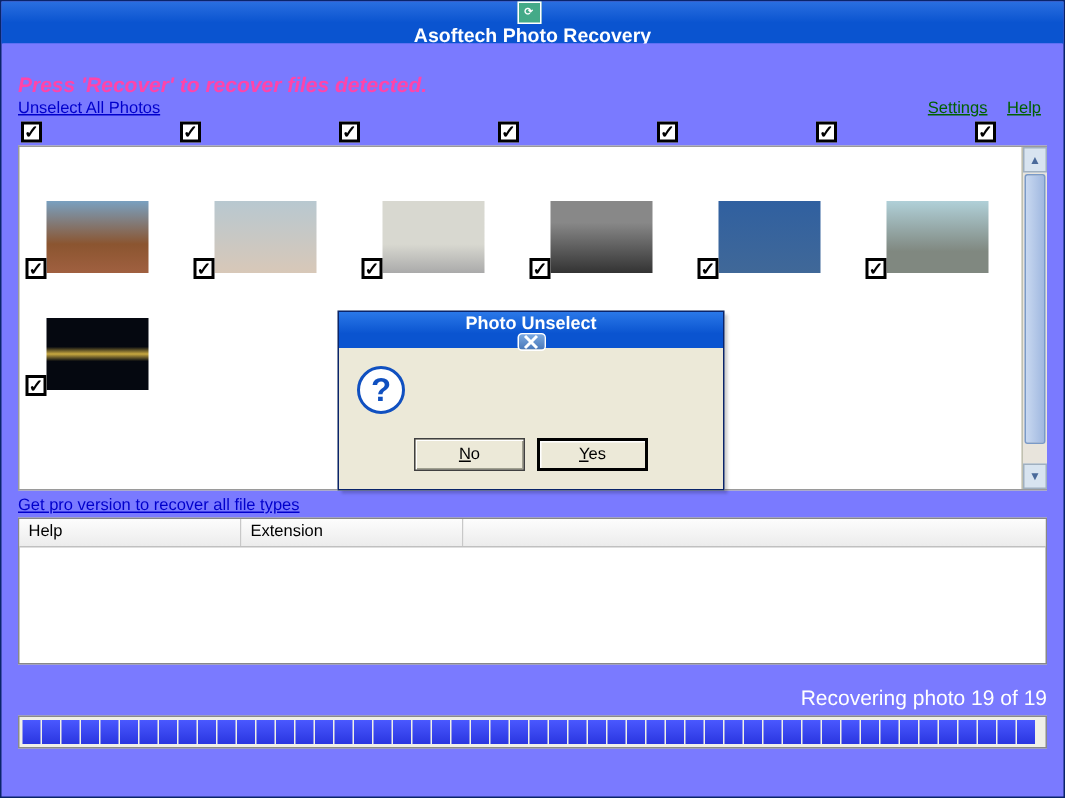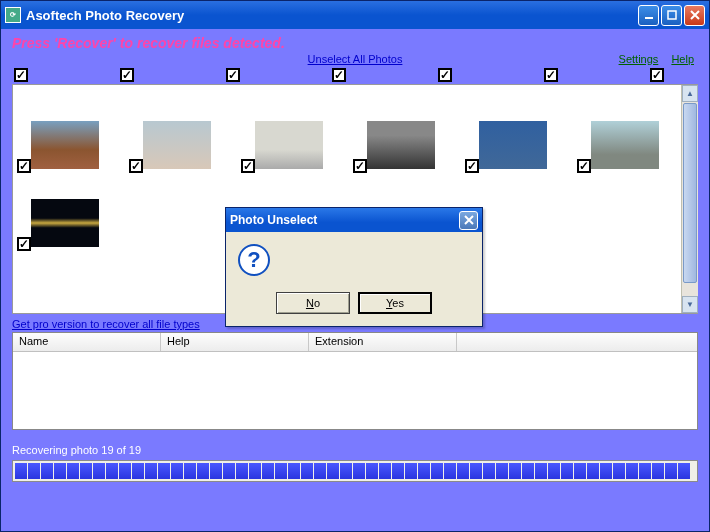--- a/index.html
+++ b/index.html
@@ -22,20 +22,21 @@
   }
   .titlebar {
     height: 28px;
     background: linear-gradient(to bottom, #2a6fe0 0%, #0a54d0 50%, #0a54d0 100%);
     display: flex;
     align-items: center;
     padding: 0 4px;
     color: #fff;
     font-weight: bold;
     font-size: 13px;
+    flex-direction: column;
   }
   .titlebar .app-icon {
     width: 16px; height: 16px;
     background: #4a8;
     border: 1px solid #fff;
     margin-right: 5px;
     font-size: 7px;
     line-height: 13px;
     text-align: center;
   }
@@ -49,33 +50,32 @@
     font-weight: bold; font-size: 11px;
     color: #fff;
   }
   .win-min, .win-max { background: linear-gradient(#3d8fe8,#1a5fc0); }
   .win-close { background: linear-gradient(#e87a60,#c83818); }
   .win-btn svg { width: 12px; height: 12px; }
   .content {
     position: absolute;
     top: 28px; left: 1px; right: 1px; bottom: 1px;
     background: #7a7aff;
-    padding: 4px 10px 6px 10px;
+    padding: 17px 10px 6px 10px;
   }
   .instruction {
     color: #f4a;
     font-style: italic;
     font-weight: bold;
     font-size: 14px;
     margin: 2px 0 2px 0;
   }
   .toplinks {
     display: flex;
     position: relative;
-    justify-content: center;
   }
   .toplinks a { color: #0000cc; text-decoration: underline; cursor: pointer; }
   .toplinks .right { position: absolute; right: 4px; top: 0; }
   .toplinks .right a { color: #006000; margin-left: 10px; text-decoration: underline; }
   .cbrow {
     display: flex;
     margin: 3px 0 0 0;
     gap: 92px;
     padding-left: 2px;
   }
@@ -160,21 +160,22 @@
     font-size: 11px;
     height: 18px;
   }
   .th.name { width: 148px; }
   .th.size { width: 148px; }
   .th.ext  { width: 148px; }
   .th.fill { flex: 1; border-right: none; }
   .status {
     margin: 14px 0 4px 0;
     color: #fff;
-    font-size: 11px;
+    font-size: 14px;
+    text-align: right;
   }
   .progress {
     height: 22px;
     background: #f0f0e8;
     border: 1px solid #8a8a8a;
     display: flex;
     align-items: center;
     padding: 2px;
     gap: 1px;
   }
@@ -328,21 +329,20 @@
         <div class="arrow bottom">▼</div>
       </div>
     </div>
 
     <div class="prolink">
       <a>Get pro version to recover all file types</a>
     </div>
 
     <div class="table">
       <div class="thead">
-        <div class="th name">Name</div>
         <div class="th size">Help</div>
         <div class="th ext">Extension</div>
         <div class="th fill"></div>
       </div>
     </div>
 
     <div class="status">Recovering photo 19 of 19</div>
 
     <div class="progress" id="progress">
         <div class="pseg"></div>

